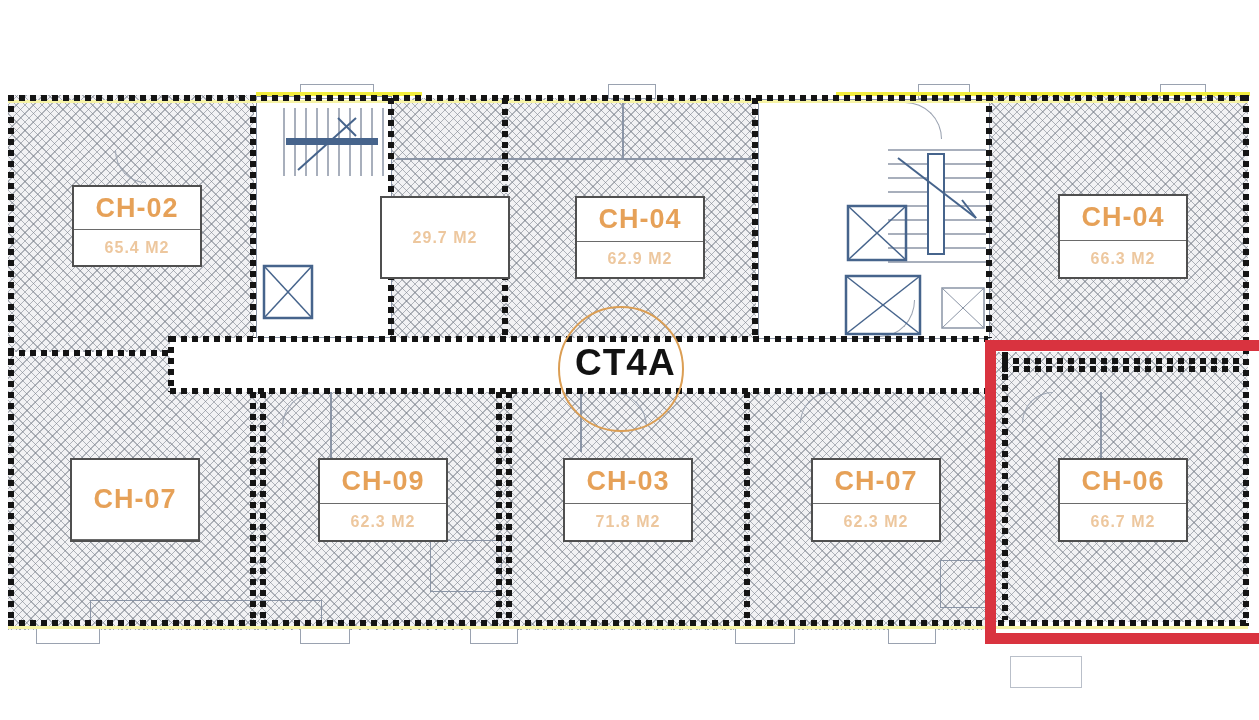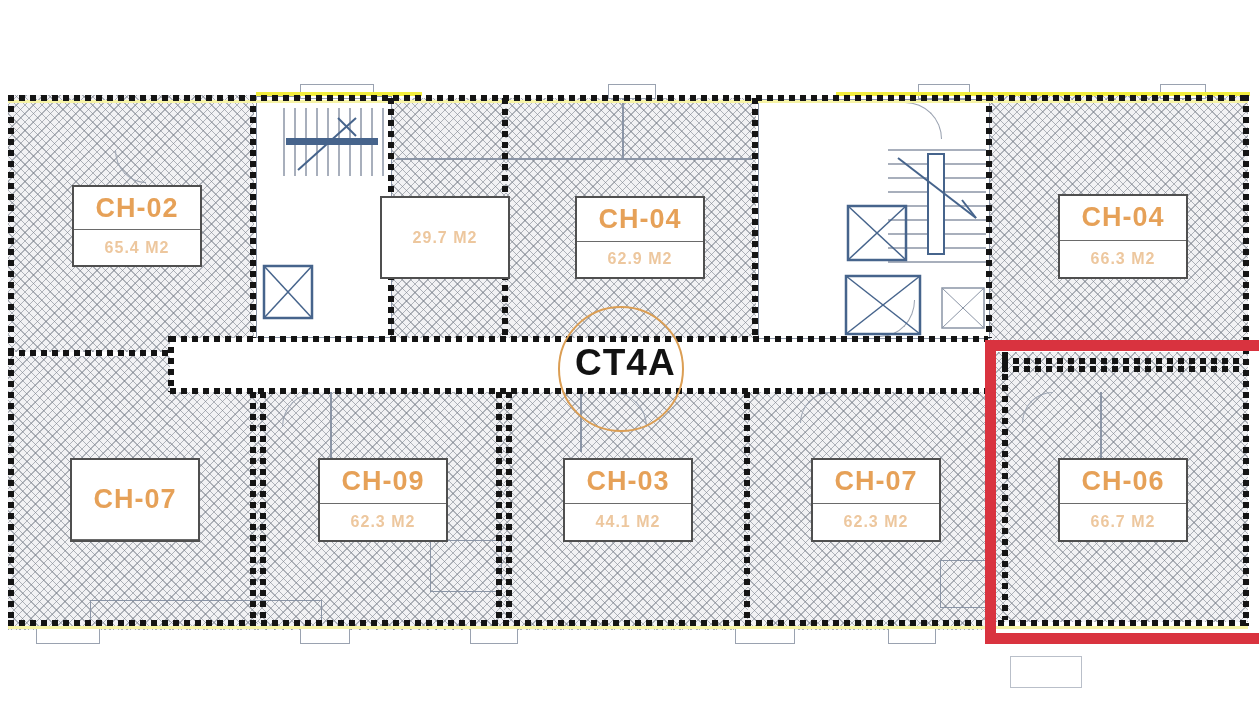--- a/index.html
+++ b/index.html
@@ -203,21 +203,21 @@
   </div>
   <div class="abs ulabel" style="left:70px;top:458px;height:80px">
     <div class="uname">CH-07</div>
   </div>
   <div class="abs ulabel" style="left:318px;top:458px;height:80px">
     <div class="uname">CH-09</div>
     <div class="uarea">62.3 M2</div>
   </div>
   <div class="abs ulabel" style="left:563px;top:458px;height:80px">
     <div class="uname">CH-03</div>
-    <div class="uarea">44.1 M2</div>
+    <div class="uarea">71.8 M2</div>
   </div>
   <div class="abs ulabel" style="left:811px;top:458px;height:80px">
     <div class="uname">CH-07</div>
     <div class="uarea">62.3 M2</div>
   </div>
   <div class="abs ulabel" style="left:1058px;top:458px;height:80px">
     <div class="uname">CH-06</div>
     <div class="uarea">66.7 M2</div>
   </div>
 

